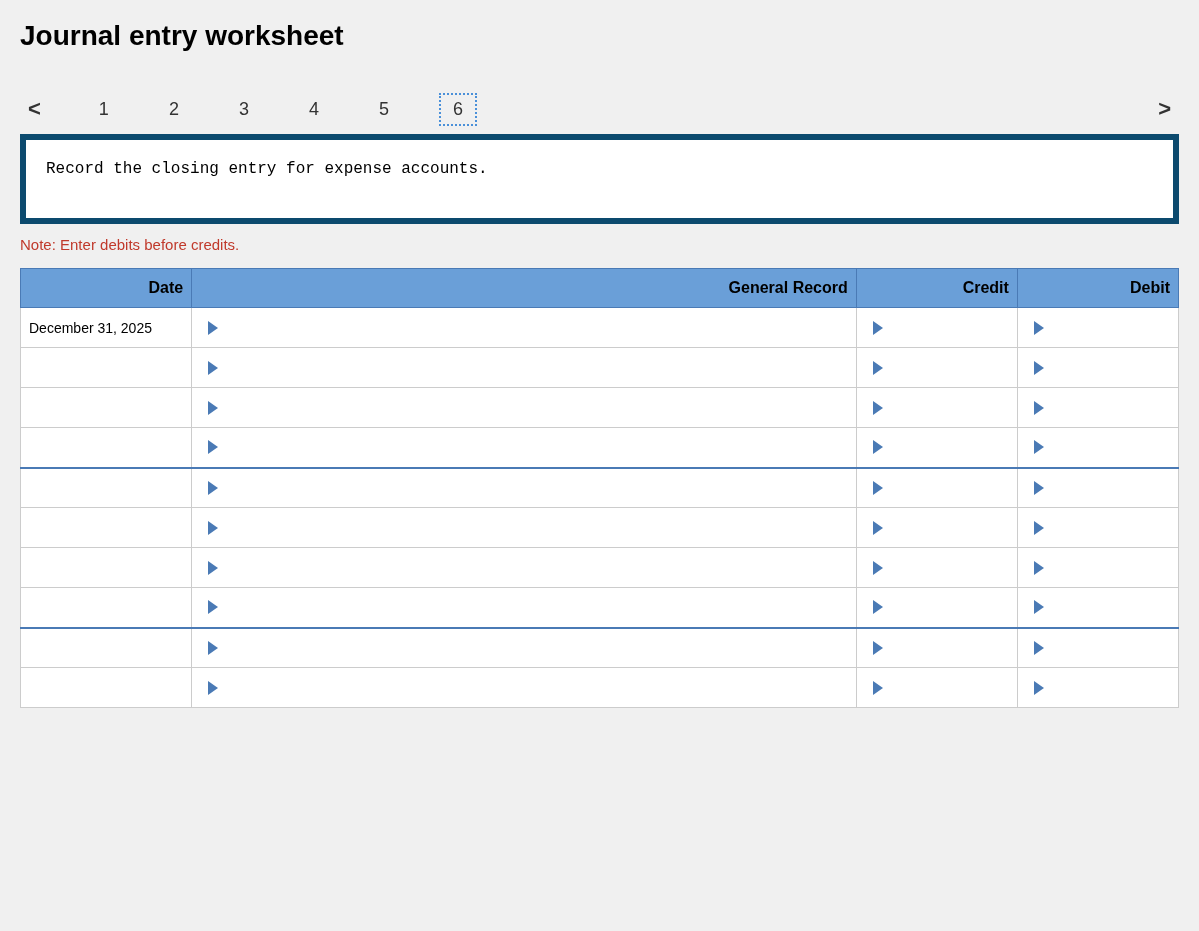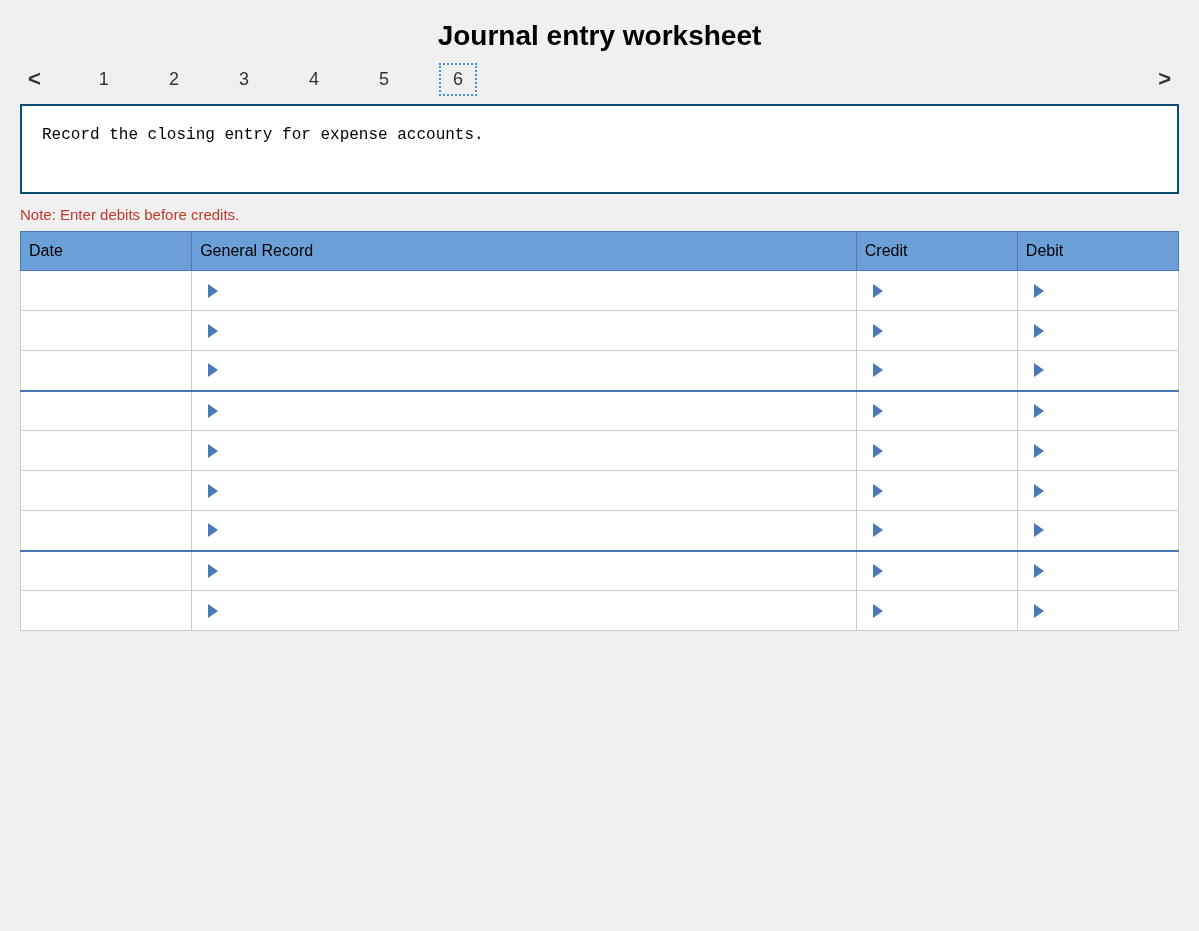--- a/index.html
+++ b/index.html
@@ -12,23 +12,22 @@
       font-family: Arial, sans-serif;
       background-color: #f0f0f0;
       padding: 20px;
       width: 1199px;
       min-height: 931px;
     }
 
     .page-title {
       font-size: 28px;
       font-weight: bold;
-      margin-bottom: 2px;
+      margin-bottom: 32px;
       color: #000;
-      text-align: center;
     }
 
     .nav-bar {
       display: flex;
       align-items: center;
       background-color: #f0f0f0;
       padding: 8px 0;
       margin-bottom: 0;
       gap: 40px;
     }
@@ -49,49 +48,49 @@
     }
 
     .nav-number.active {
       border: 2px dotted #4a90d9;
       padding: 4px 12px;
       background-color: #f0f0f0;
     }
 
     .instruction-box {
       background-color: #fff;
-      border: 2px solid #0c4a6e;
+      border: 6px solid #0c4a6e;
       padding: 20px;
       margin-top: 0;
       margin-bottom: 12px;
       min-height: 90px;
       font-family: 'Courier New', Courier, monospace;
       font-size: 16px;
       color: #000;
     }
 
     .note-text {
       color: #c0392b;
       font-size: 15px;
-      margin-bottom: 8px;
+      margin-bottom: 15px;
     }
 
     .journal-table {
       width: 100%;
       border-collapse: collapse;
       background-color: #fff;
     }
 
     .journal-table thead tr th {
       background-color: #6a9fd8;
       color: #000;
-      font-weight: normal;
+      font-weight: bold;
       padding: 10px 8px;
       border: 1px solid #4a7ab5;
-      text-align: left;
+      text-align: right;
       font-size: 16px;
     }
 
     .journal-table tbody tr td {
       border: 1px solid #ccc;
       padding: 0;
       height: 40px;
       vertical-align: top;
       position: relative;
     }
@@ -173,20 +172,43 @@
   <thead>
     <tr>
       <th class="col-date">Date</th>
       <th class="col-journal">General Record</th>
       <th class="col-debit">Credit</th>
       <th class="col-credit">Debit</th>
     </tr>
   </thead>
   <tbody>
 
+    <tr>
+      <td class="col-date">
+        <span>December 31, 2025</span>
+      </td>
+      <td class="col-journal has-arrow">
+        <div class="cell-with-arrow">
+          <div class="cell-arrow"></div>
+          <input type="text" style="">
+        </div>
+      </td>
+      <td class="col-debit has-arrow">
+        <div class="cell-with-arrow">
+          <div class="cell-arrow"></div>
+          <input type="text" style="">
+        </div>
+      </td>
+      <td class="col-credit has-arrow">
+        <div class="cell-with-arrow">
+          <div class="cell-arrow"></div>
+          <input type="text" style="">
+        </div>
+      </td>
+    </tr>
 
     <tr>
       <td class="col-date"></td>
       <td class="col-journal has-arrow">
         <div class="cell-with-arrow">
           <div class="cell-arrow"></div>
           <input type="text" style="">
         </div>
       </td>
       <td class="col-debit has-arrow">

